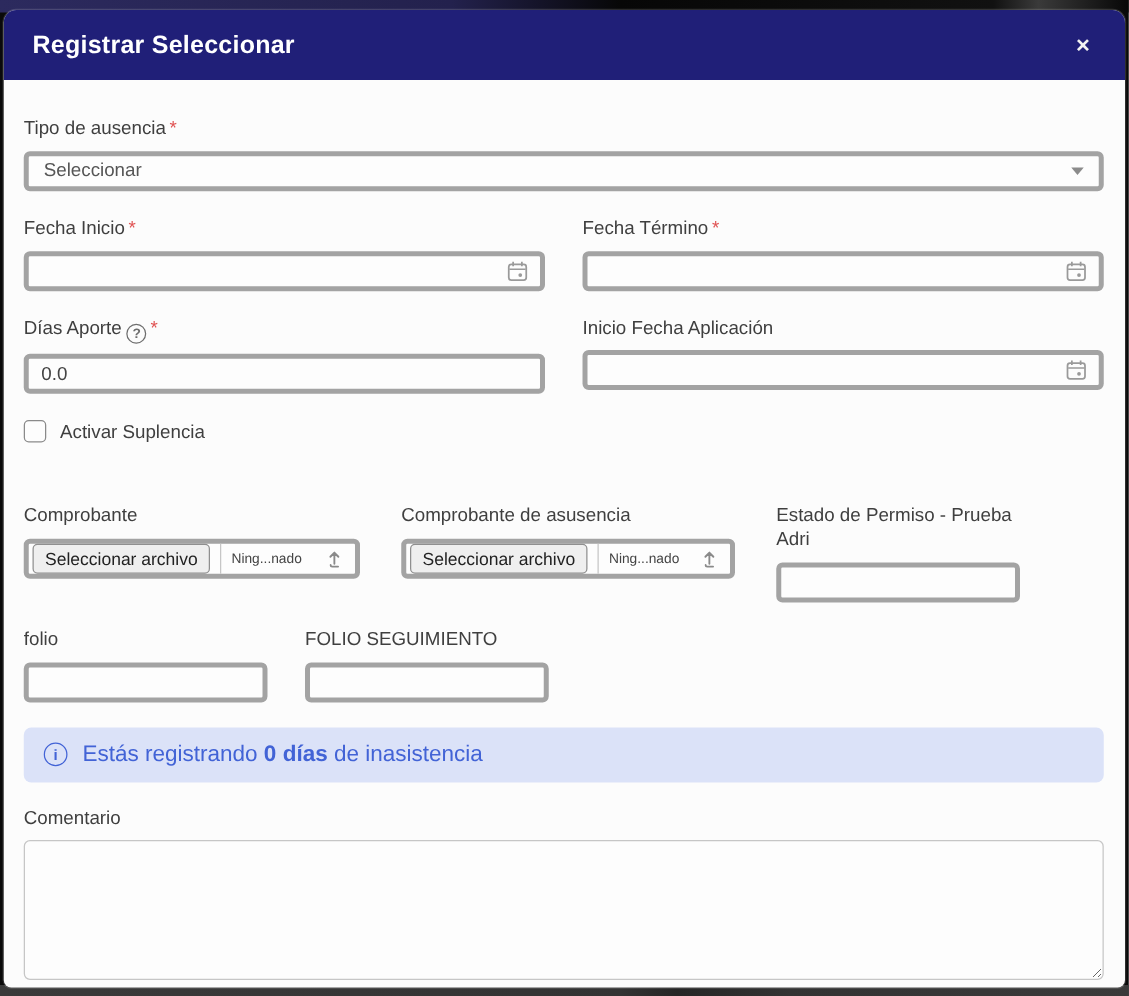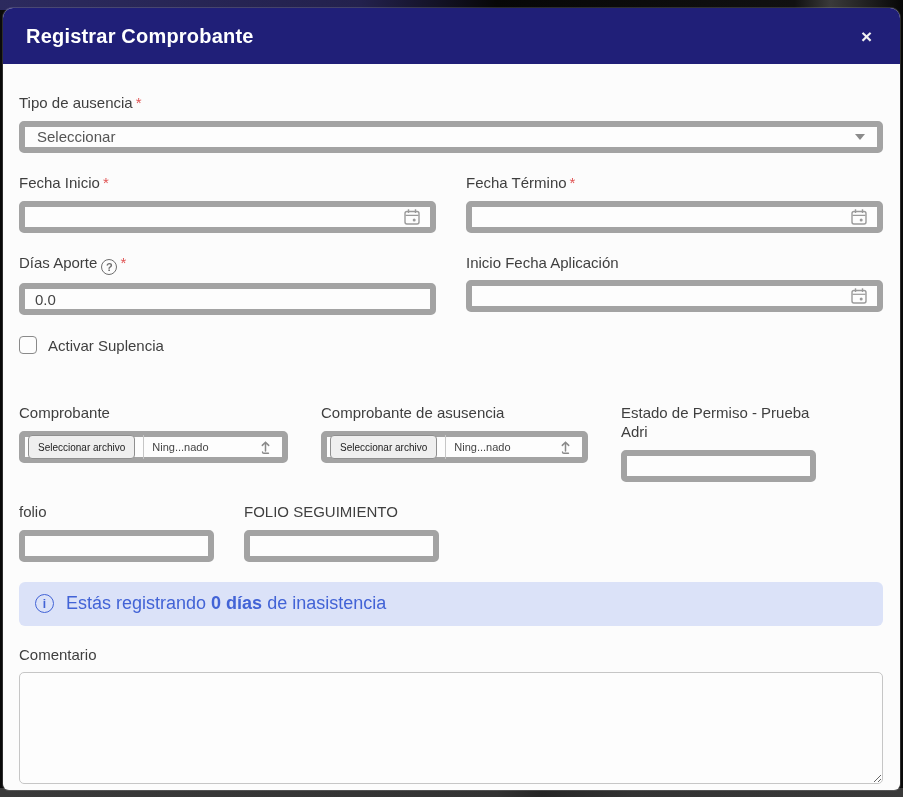--- a/index.html
+++ b/index.html
@@ -48,21 +48,21 @@
     line-height: 1.25;
   }
   .req { color: #e05353; margin-left: 3px; }
   .row { margin-bottom: 21px; }
   .grid-2 { display: grid; grid-template-columns: 1fr 1fr; column-gap: 30px; }
   .grid-files { display: grid; grid-template-columns: 269px 267px 1fr; column-gap: 33px; margin-top: 14px; }
   .grid-folio { display: grid; grid-template-columns: 195px 195px; column-gap: 30px; }
 
   .text-input, .select-box, .date-wrap, .file-wrap {
     width: 100%; height: 32px;
-    border: 6px solid #a3a3a3; border-radius: 5px;
+    border: 4px solid #a3a3a3; border-radius: 5px;
     background: #fdfdfd;
     font-size: 15px; color: #444;
   }
   .text-input { padding: 0 10px; font-family: Liberation Sans, sans-serif; }
 
   .select-box {
     display: flex; align-items: center; justify-content: space-between;
     padding: 0 12px; cursor: pointer; color: #555;
   }
   .caret-down {
@@ -91,21 +91,21 @@
   .checkbox {
     width: 18px; height: 18px; border: 1.6px solid #8a8a8a; border-radius: 4px;
     background: #fdfdfd; cursor: pointer; flex: 0 0 auto;
   }
   .checkbox-label { font-size: 15px; color: #3f3f3f; margin-left: 11px; }
 
   .file-wrap {
     display: flex; align-items: center; padding: 0 9px 0 3px; cursor: pointer;
   }
   .file-btn {
-    height: 24px; padding: 0 9px; font-size: 10px; color: #222;
+    height: 24px; padding: 0 9px; font-size: 14px; color: #222;
     background: #efefef; border: 1px solid #8f8f8f; border-radius: 4px;
     cursor: pointer; font-family: "Liberation Sans", sans-serif; white-space: nowrap;
   }
   .file-divider { width: 1px; height: 24px; background: #c6c6c6; margin: 0 8px; }
   .file-status { flex: 1; font-size: 11px; color: #444; white-space: nowrap; overflow: hidden; }
 
   .estado-col { width: 200px; }
   .estado-col .text-input { width: 195px; }
 
   .banner {
@@ -148,21 +148,21 @@
 </style>
 </head>
 <body>
 
 <div class="backdrop-top"></div>
 <div class="backdrop-bottom"></div>
 
 <div class="modal">
 
   <div class="modal-header">
-    <span class="modal-title">Registrar Comprobante</span>
+    <span class="modal-title">Registrar Seleccionar</span>
     <button class="close-btn">×</button>
   </div>
 
   <div class="modal-body">
 
     <div class="row">
       <label class="field-label"><span>Tipo de ausencia</span><span class="req">*</span></label>
       <div class="select-box">
         <span>Seleccionar</span>
         <span class="caret-down"></span>

